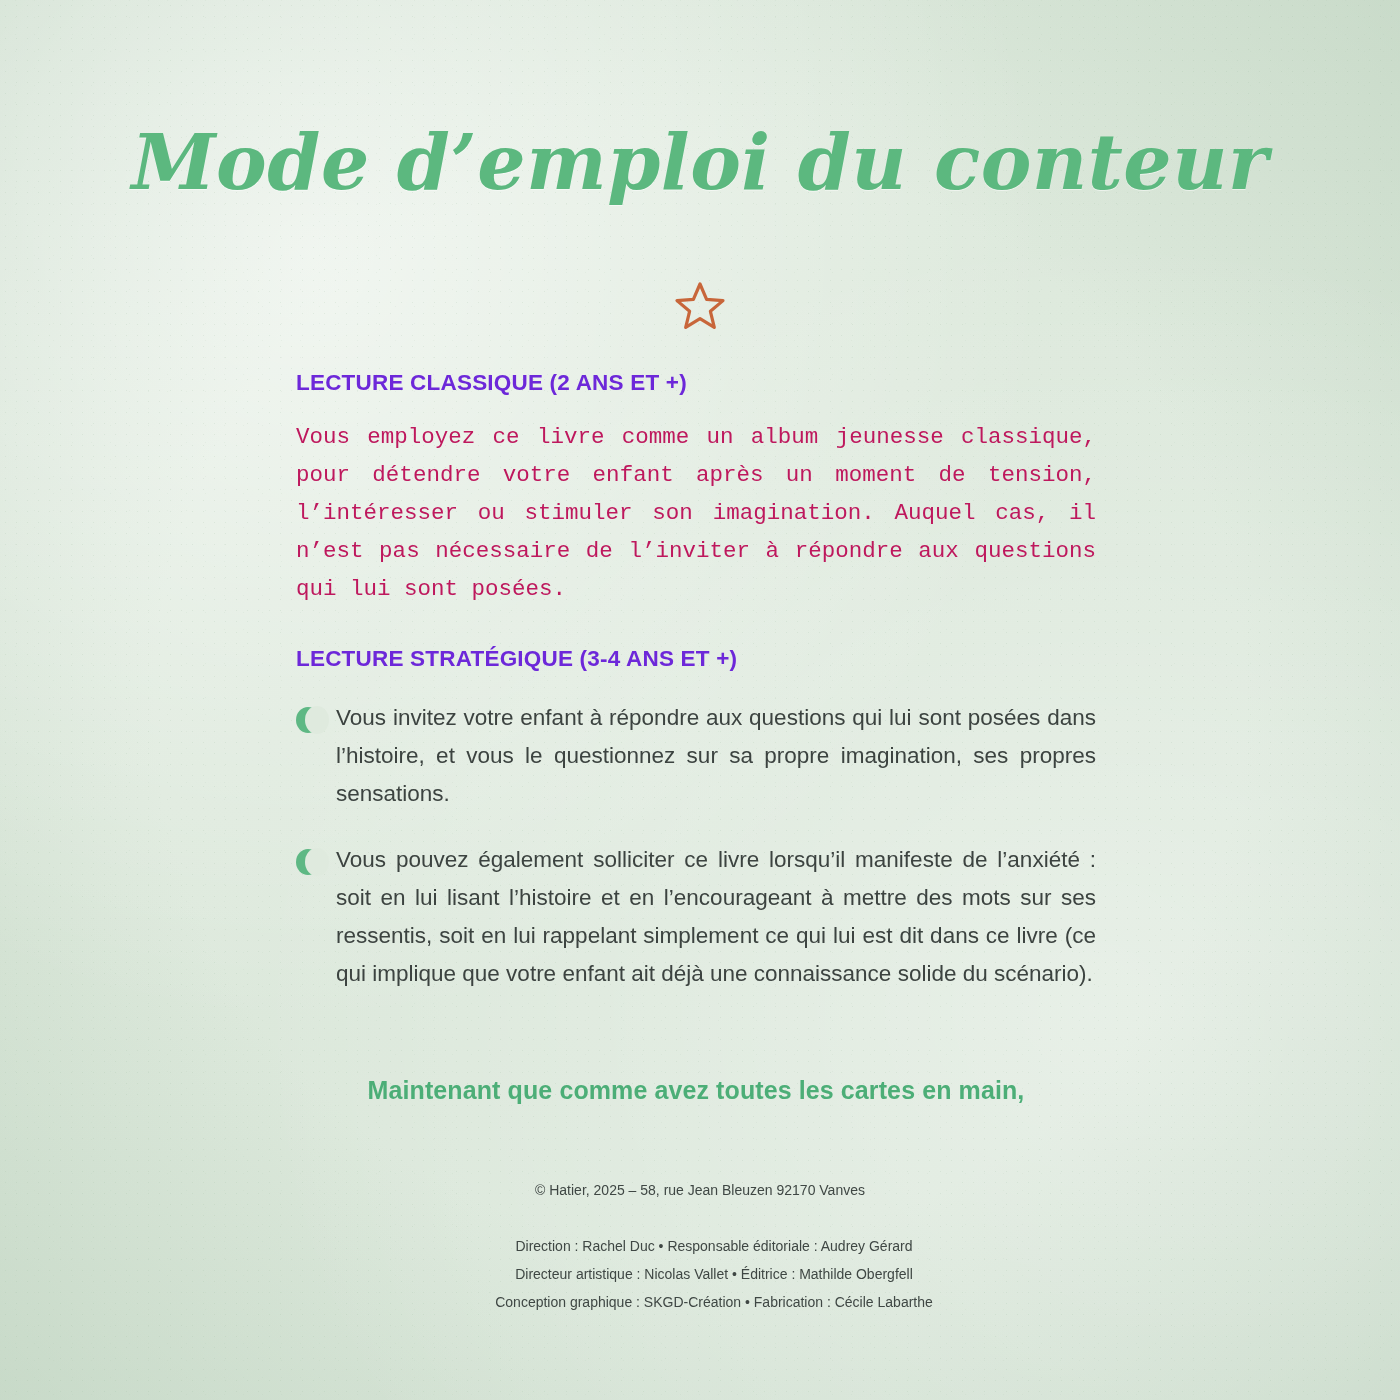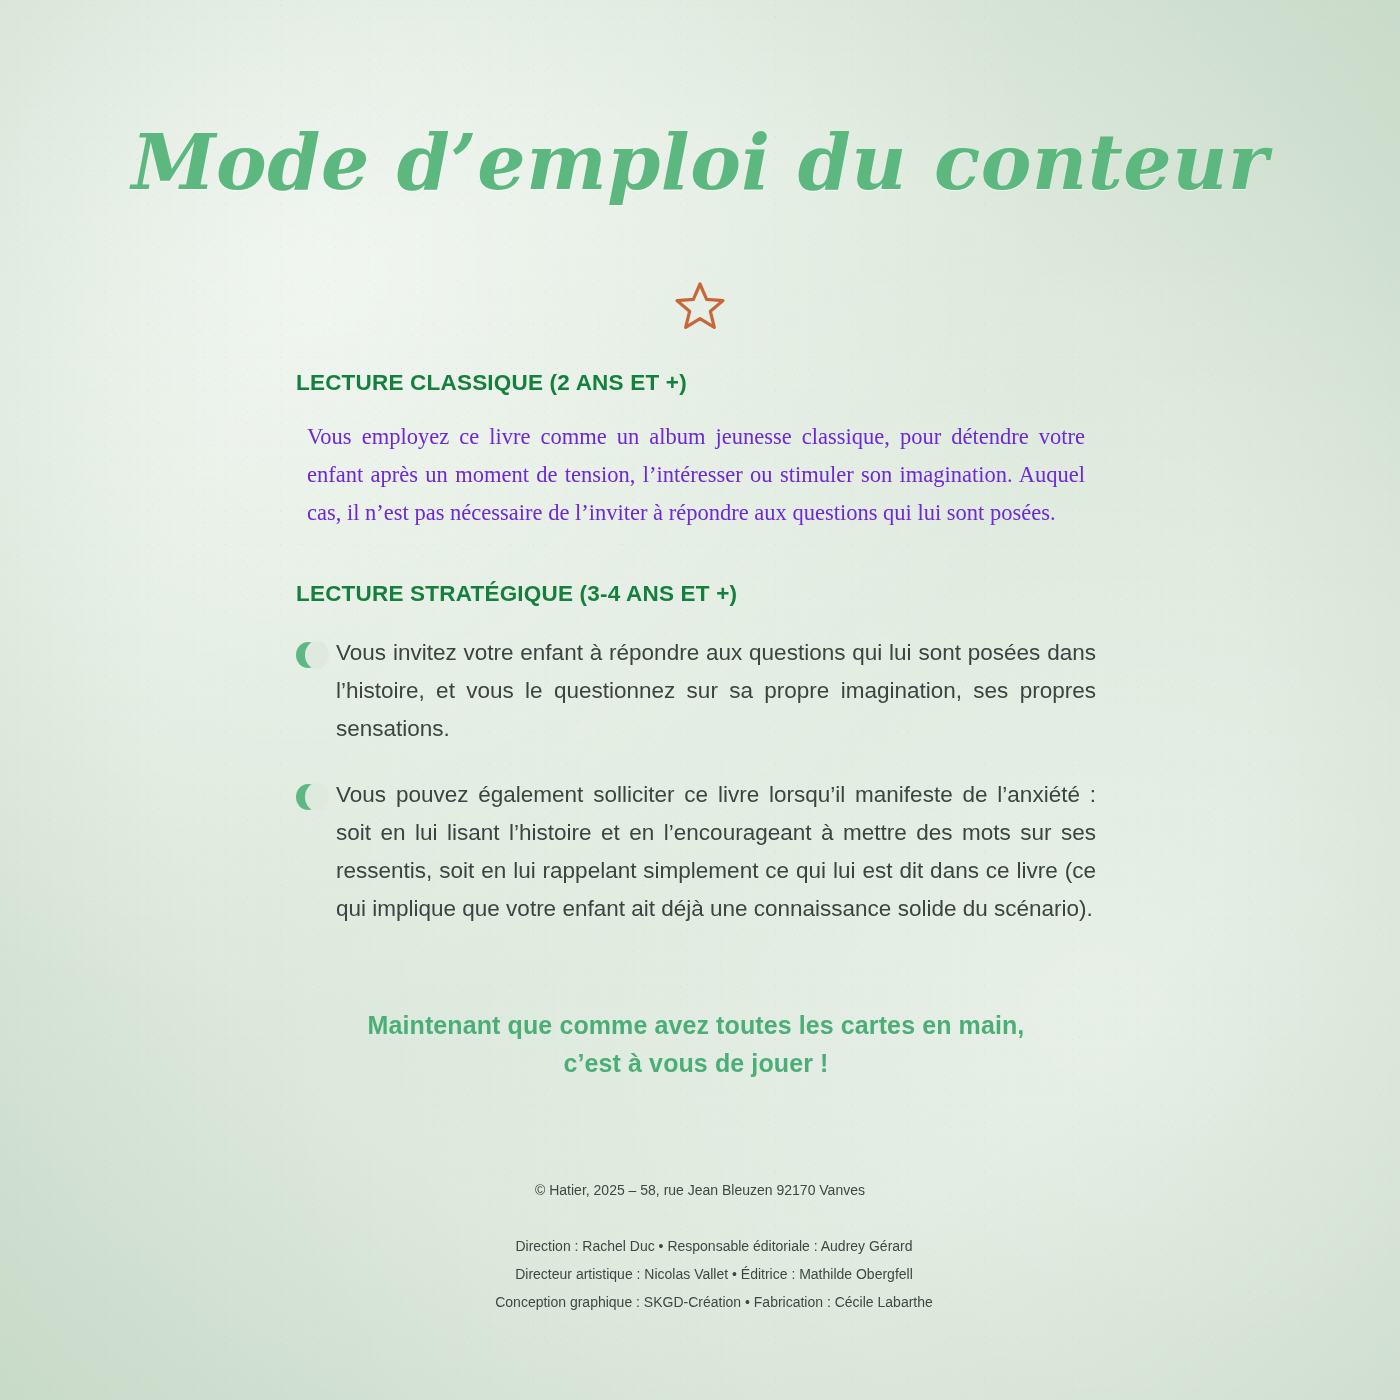--- a/index.html
+++ b/index.html
@@ -74,32 +74,32 @@
     position: absolute;
     left: 296px;
     top: 370px;
     width: 800px;
   }
 
   .section-heading {
     font-family: "Liberation Sans", sans-serif;
     font-weight: bold;
     font-size: 22.5px;
-    color: #15803d;
+    color: #6d28d9;
     letter-spacing: .2px;
     margin: 0 0 22px 0;
   }
 
   .body-text {
-    font-family: Liberation Serif, serif;
+    font-family: Liberation Mono, monospace;
     font-size: 22.5px;
     line-height: 38px;
-    color: #6d28d9;
+    color: #be185d;
     text-align: justify;
-    margin: 11px;
+    margin: 0;
   }
 
   .gap-1 { height: 38px; }
 
   .bullets {
     margin-top: 16px;
   }
   .bullet-row {
     display: flex;
     align-items: flex-start;
@@ -207,21 +207,20 @@
       <div class="bullet-row">
         <div class="bullet-mark">
           <span class="crescent"></span>
         </div>
         <div class="bullet-text">Vous pouvez également solliciter ce livre lorsqu’il manifeste de l’anxiété : soit en lui lisant l’histoire et en l’encourageant à mettre des mots sur ses ressentis, soit en lui rappelant simplement ce qui lui est dit dans ce livre (ce qui implique que votre enfant ait déjà une connaissance solide du scénario).</div>
       </div>
     </div>
 
     <div class="closing">
       <div>Maintenant que comme avez toutes les cartes en main,</div>
-      <div>c’est à vous de jouer !</div>
     </div>
   </div>
 
   <div class="colophon">
     <div>© Hatier, 2025 – 58, rue Jean Bleuzen 92170 Vanves</div>
     <div class="block-2">
       <div>Direction : Rachel Duc • Responsable éditoriale : Audrey Gérard</div>
       <div>Directeur artistique : Nicolas Vallet • Éditrice : Mathilde Obergfell</div>
       <div>Conception graphique : SKGD-Création • Fabrication : Cécile Labarthe</div>
     </div>

